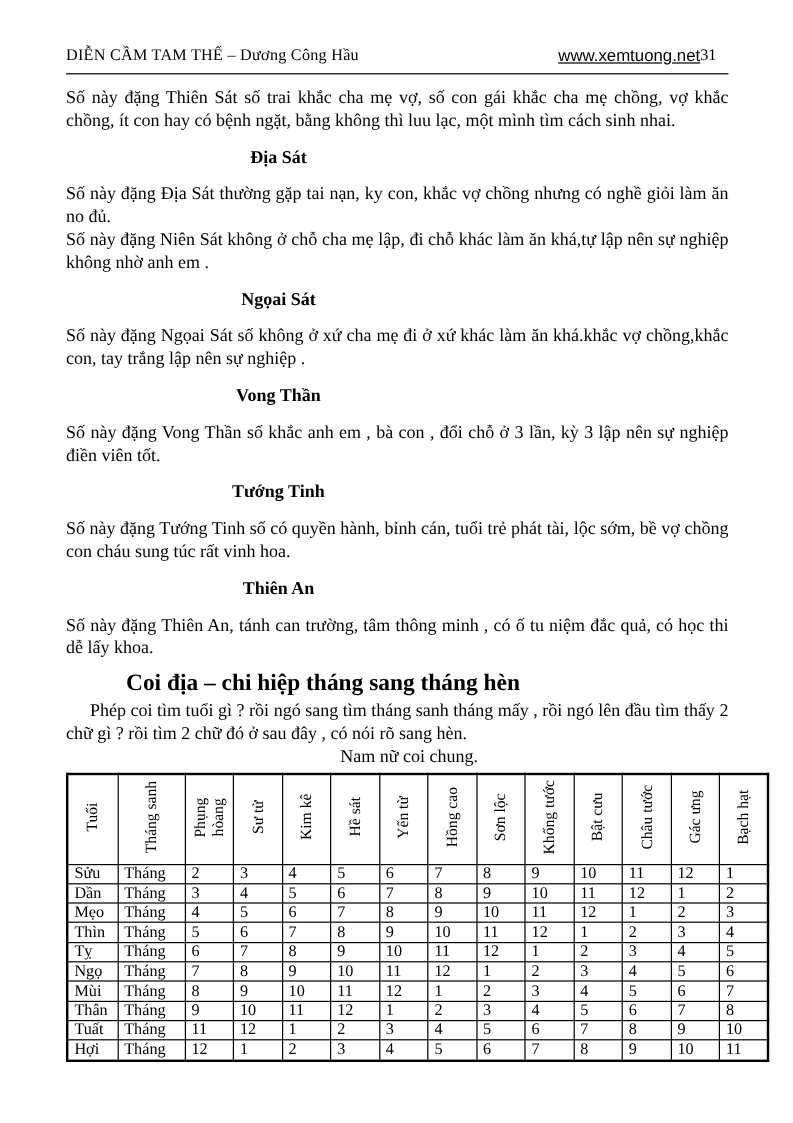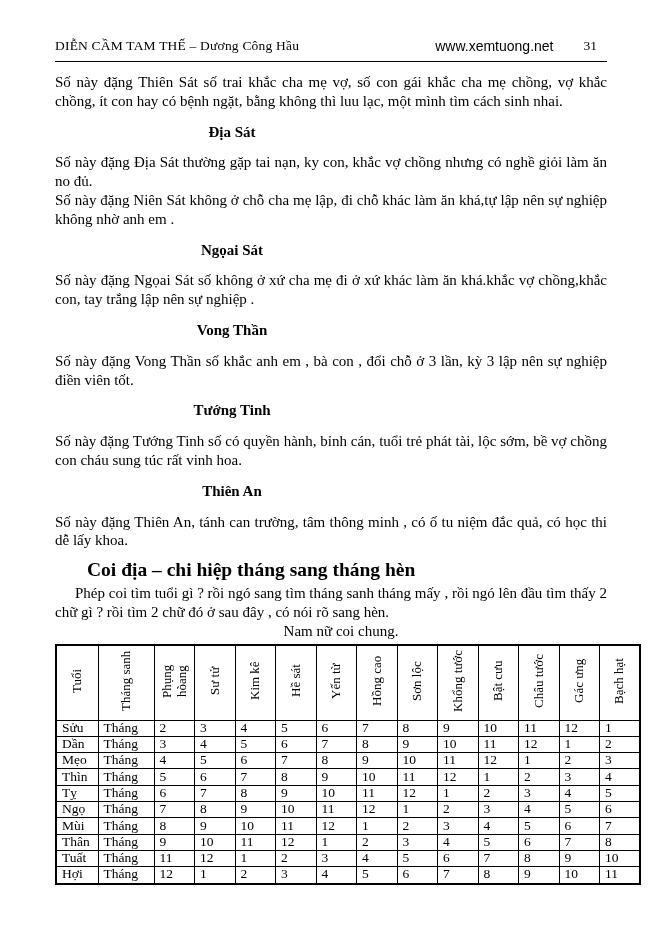--- a/index.html
+++ b/index.html
@@ -7,30 +7,30 @@
     width:661px; height:936px;
     background:#ffffff; color:#000000;
     font-family:"Liberation Serif", serif;
     overflow:hidden;
   }
   .page { padding:38px 23px 0 55px; width:583px; }
 
   
   .hdr { display:flex; align-items:center; width:552px; }
   .hdr-title { flex:1; font-size:13.5px; letter-spacing:.2px; }
-  .hdr-site { font-family:"Liberation Sans", sans-serif; font-size:14px; }
-  .hdr-num { margin-left:30px; margin-right:10px; font-size:13.5px; }
+  .hdr-site { font-family:"Liberation Sans", sans-serif; font-size:14px;text-decoration:underline; }
+  .hdr-num { margin-right:10px; font-size:13.5px; }
   .rule { width:552px; border-top:1.7px solid #000; margin-top:7px; margin-bottom:11px; }
 
   
   p { margin:0; width:552px; text-align:justify; font-size:15px; line-height:18.8px; }
   p.indent { text-indent:20px; }
   p.noj { text-align:center; }
   h3.sec { margin:12px; width:330px; text-align:center; font-size:15px; line-height:18.8px; font-weight:bold; }
-  h2.big { margin:7px 0 1px 32px; font-size:19.5px; line-height:26px; font-weight:bold; width:fit-content; }
+  h2.big { margin:7px 0 1px 50px; font-size:19.5px; line-height:26px; font-weight:bold; width:fit-content; }
 
   
   table.muc { border-collapse:collapse; table-layout:fixed; width:583px; margin-top:3px;
               border:2.2px solid #000; }
   table.muc th, table.muc td { border:1.7px solid #000; overflow:hidden; }
   table.muc th { height:72px; padding:1px 0; vertical-align:middle; text-align:center;
                  font-weight:normal; font-size:13px; }
   .vert { writing-mode:vertical-rl; transform:rotate(180deg); display:inline-block;
           height:62px; line-height:14.5px; white-space:normal; }
   table.muc td { font-size:13.5px; line-height:14.8px; height:15.3px; padding:0 0 0 5px;

